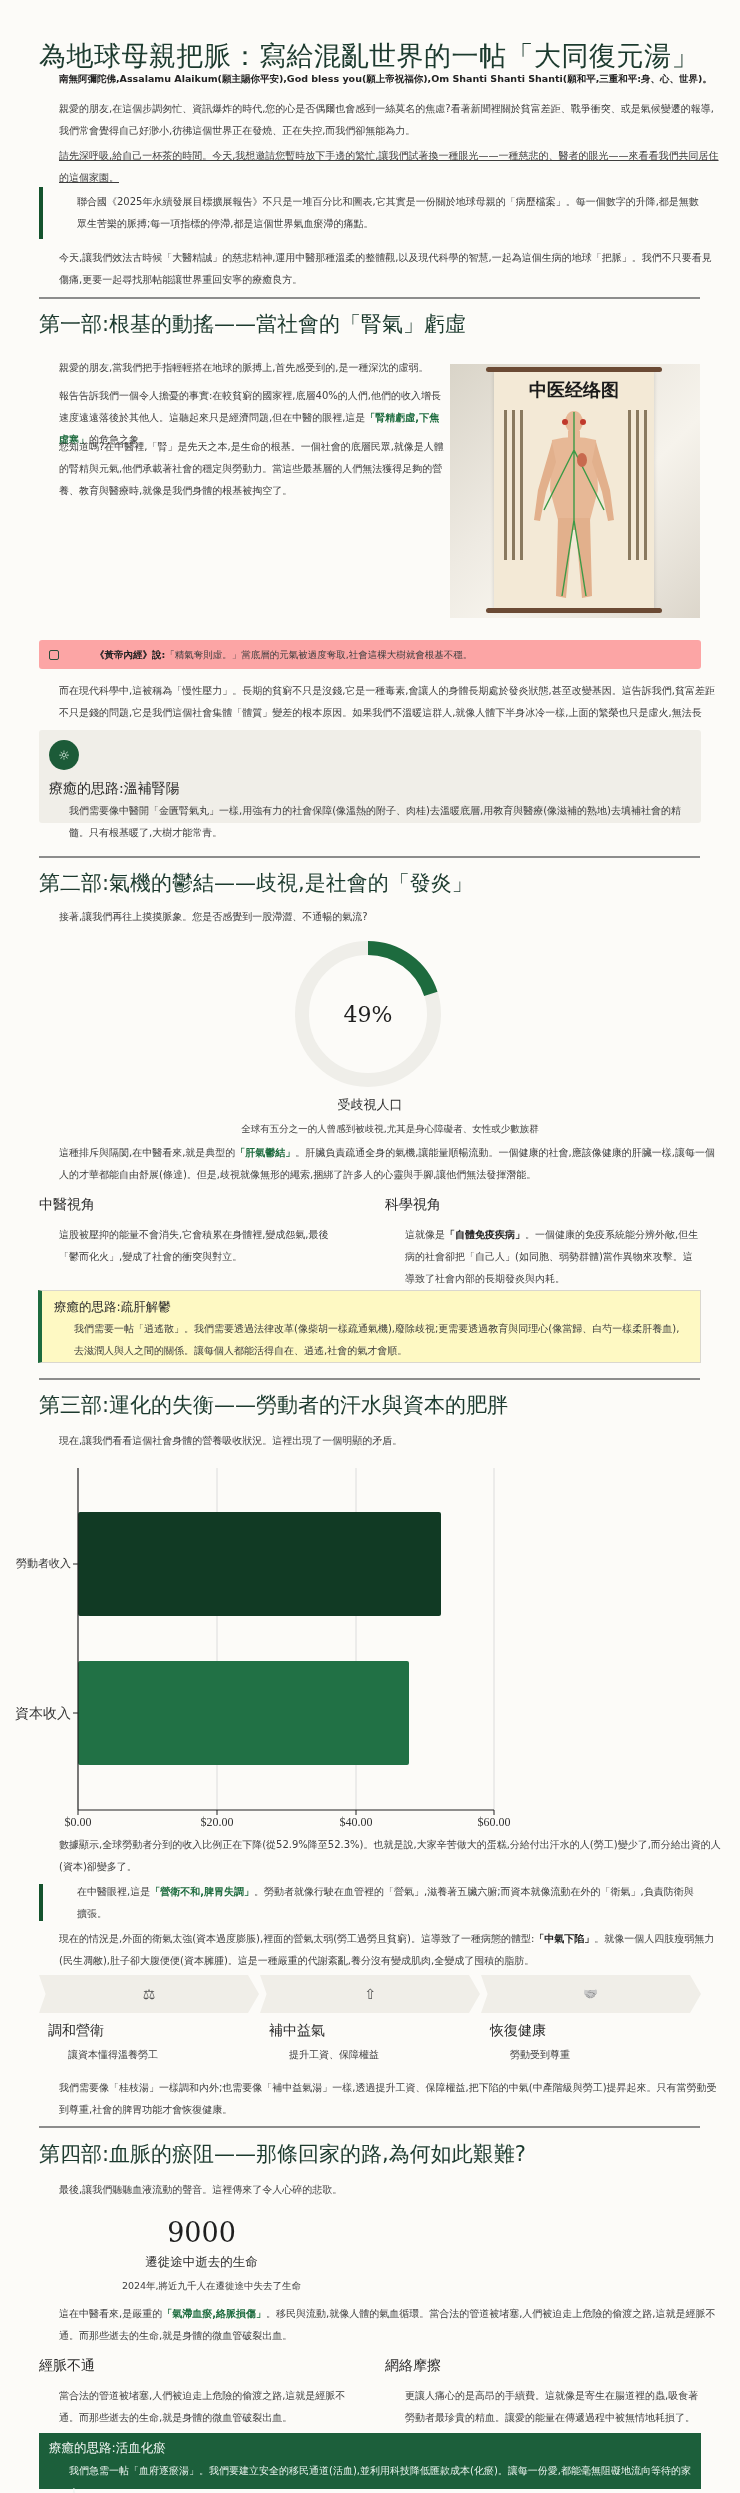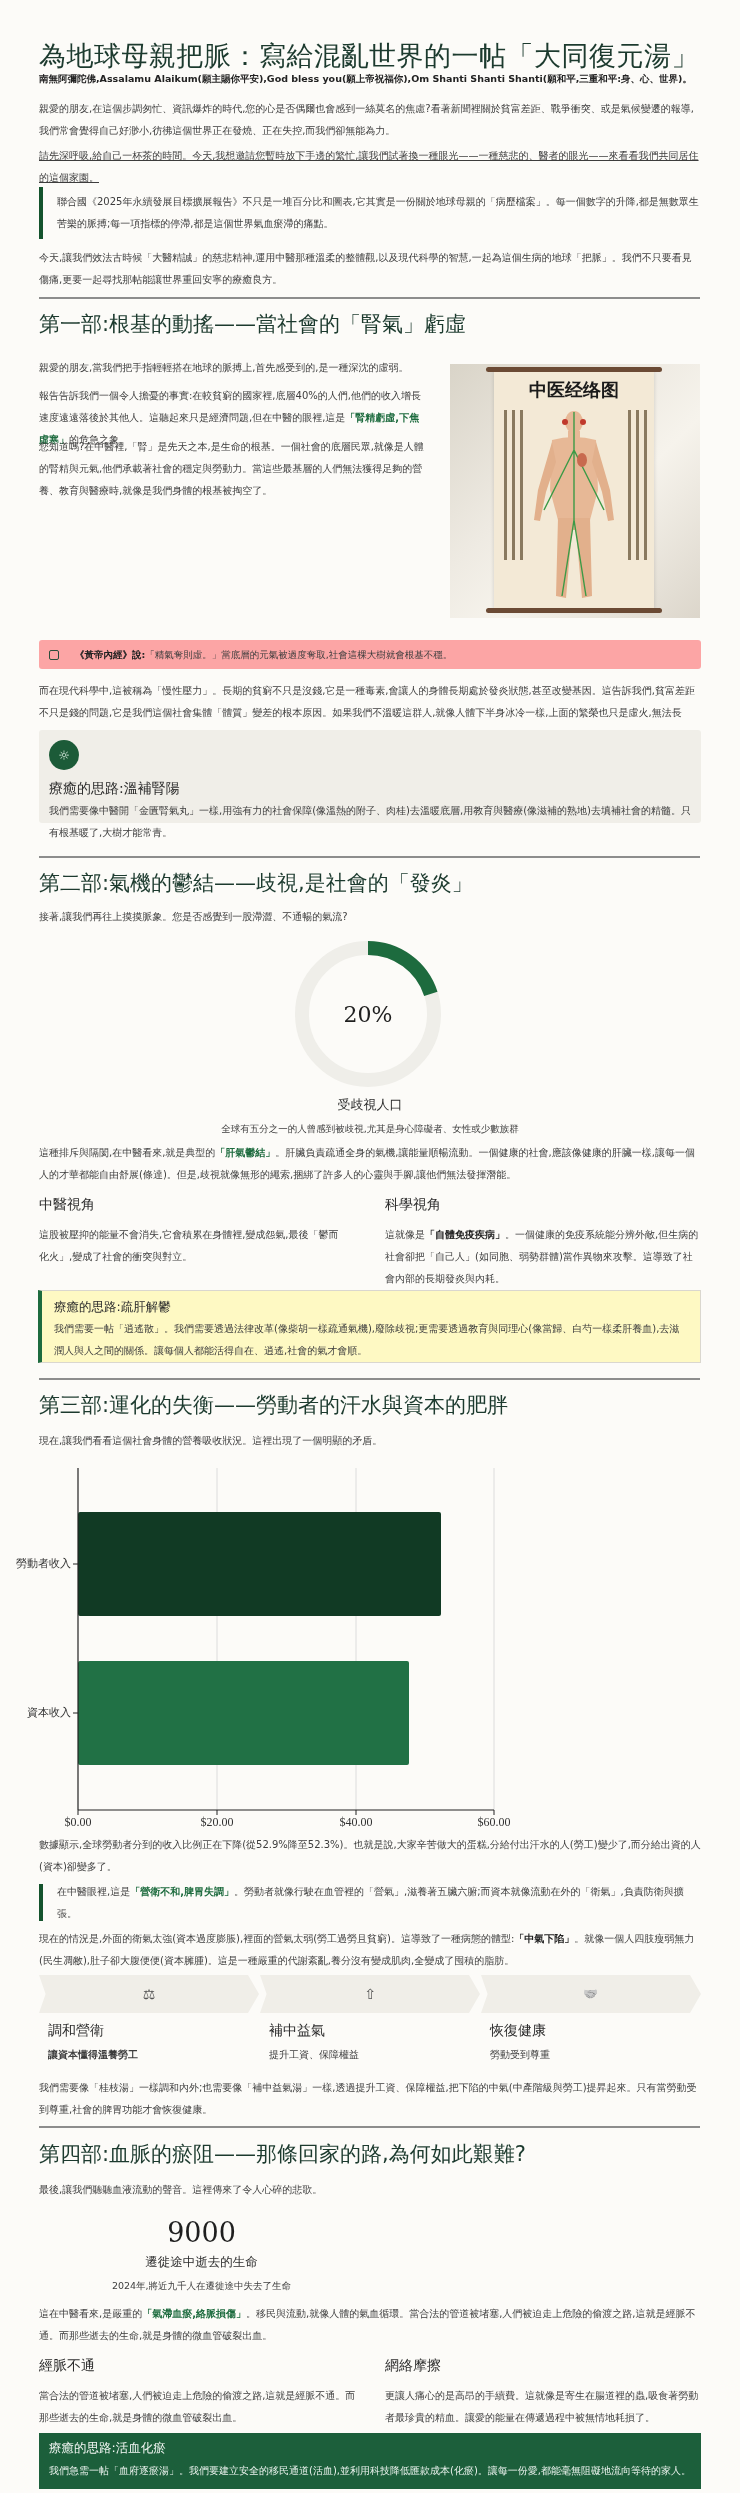--- a/index.html
+++ b/index.html
@@ -4,21 +4,21 @@
 <style>
   * { box-sizing: border-box; margin: 0; padding: 0; }
   html, body { background: #fcfbf8; }
   body {
     width: 740px; height: 2493px; overflow: hidden;
     font-family: "DejaVu Sans", "Liberation Sans", sans-serif;
     color: #3a3a3a;
   }
   .page { position: relative; width: 740px; height: 2493px; padding: 0 39px; }
   .abs { position: absolute; }
-  .p { font-size: 10px; line-height: 22px; color: #3d3d3d; }
+  .p { font-size: 10px; line-height: 22px; color: #3d3d3d; margin-left: 20px; }
   .title { font-size: 27px; color: #1c3a2e; letter-spacing: 0.5px; font-weight: normal; }
   .h2 { font-size: 21px; color: #1c3a2e; font-weight: normal; }
   .h3 { font-size: 14px; color: #2c2c2c; font-weight: normal; }
   .divider { height: 2px; background: #8d8d8d; left: 39px; width: 661px; }
   .hl { color: #1d6b3e; font-weight: bold; }
   .b { font-weight: bold; color: #222; }
   .quote { border-left: 4px solid #14532d; padding-left: 14px; }
   .tip-green { background: #fca5a5; border-radius: 3px; display: flex; align-items: center; padding: 0 10px; }
   .note-icon { width: 10px; height: 10px; border: 1.5px solid #2b4d3b; border-radius: 2px; margin-right: 16px; flex-shrink: 0; }
   .box-gray { background: #f0eee8; border-radius: 3px; }
@@ -103,21 +103,21 @@
   <div class="abs divider" style="top:856px;"></div>
 
   <h2 class="abs h2" style="top:869px; left:39px;">第二部:氣機的鬱結——歧視,是社會的「發炎」</h2>
   <p class="abs p" style="top:906px; left:39px; width:662px;">接著,讓我們再往上摸摸脈象。您是否感覺到一股滯澀、不通暢的氣流?</p>
 
   <div class="abs" style="top:940px; left:294px; width:148px; height:148px;">
     <svg width="148" height="148" viewBox="0 0 148 148">
       <circle cx="74" cy="74" r="66" fill="none" stroke="#efeee9" stroke-width="14"></circle>
       <circle cx="74" cy="74" r="66" fill="none" stroke="#1d6b3e" stroke-width="14" stroke-dasharray="82.94 414.69" transform="rotate(-90 74 74)"></circle>
     </svg>
-    <div class="serif abs" style="top:62px; left:0; width:148px; text-align:center; font-size:22px; color:#1f1f1f;">20%</div>
+    <div class="serif abs" style="top:62px; left:0; width:148px; text-align:center; font-size:22px; color:#1f1f1f;">49%</div>
   </div>
 
   <div class="abs center h3" style="top:1096px; left:39px; width:662px; font-size:13px;">受歧視人口</div>
   <div class="abs center p" style="top:1118px; left:39px; width:662px; font-size:9.5px;">全球有五分之一的人曾感到被歧視,尤其是身心障礙者、女性或少數族群</div>
 
   <p class="abs p" style="top:1142px; left:39px; width:662px;"><span>這種排斥與隔閡,在中醫看來,就是典型的</span><span class="hl">「肝氣鬱結」</span><span>。肝臟負責疏通全身的氣機,讓能量順暢流動。一個健康的社會,應該像健康的肝臟一樣,讓每一個人的才華都能自由舒展(條達)。但是,歧視就像無形的繩索,捆綁了許多人的心靈與手腳,讓他們無法發揮潛能。</span></p>
 
   <div class="abs" style="top:1196px; left:39px; width:305px;">
     <div class="h3">中醫視角</div>
     <p class="p" style="margin-top:10px;">這股被壓抑的能量不會消失,它會積累在身體裡,變成怨氣,最後「鬱而化火」,變成了社會的衝突與對立。</p>
@@ -147,21 +147,21 @@
       <line x1="78" y1="2" x2="78" y2="344" stroke="#222" stroke-width="1.2"></line>
       <line x1="78" y1="344" x2="494" y2="344" stroke="#222" stroke-width="1.2"></line>
       <line x1="73" y1="98" x2="78" y2="98" stroke="#222"></line>
       <line x1="73" y1="247" x2="78" y2="247" stroke="#222"></line>
       <line x1="78" y1="344" x2="78" y2="349" stroke="#222"></line>
       <line x1="217" y1="344" x2="217" y2="349" stroke="#222"></line>
       <line x1="356" y1="344" x2="356" y2="349" stroke="#222"></line>
       <line x1="494" y1="344" x2="494" y2="349" stroke="#222"></line>
     </svg>
     <div class="abs tick" style="top:90px; left:0; width:71px; text-align:right; font-size:11px;">勞動者收入</div>
-    <div class="abs tick" style="top:239px; left:0; width:71px; text-align:right; font-size:11px;">資本收入</div>
+    <div class="abs tick" style="top:239px; left:0; width:71px; text-align:right; font-size:14px;">資本收入</div>
     <div class="abs tick" style="top:349px; left:48px; width:60px; text-align:center;">$0.00</div>
     <div class="abs tick" style="top:349px; left:187px; width:60px; text-align:center;">$20.00</div>
     <div class="abs tick" style="top:349px; left:326px; width:60px; text-align:center;">$40.00</div>
     <div class="abs tick" style="top:349px; left:464px; width:60px; text-align:center;">$60.00</div>
   </div>
 
   <p class="abs p" style="top:1834px; left:39px; width:662px;">數據顯示,全球勞動者分到的收入比例正在下降(從52.9%降至52.3%)。也就是說,大家辛苦做大的蛋糕,分給付出汗水的人(勞工)變少了,而分給出資的人(資本)卻變多了。</p>
 
   <div class="abs quote" style="top:1884px; left:39px; width:662px; height:37px; display:flex; align-items:center;">
     <p class="p"><span>在中醫眼裡,這是</span><span class="hl">「營衛不和,脾胃失調」</span><span>。勞動者就像行駛在血管裡的「營氣」,滋養著五臟六腑;而資本就像流動在外的「衛氣」,負責防衛與擴張。</span></p>
@@ -174,21 +174,21 @@
     </div>
   <div class="abs chev" style="top:1975px; left:260px; width:220px; height:38px;">
       <span>⇧</span>
     </div>
   <div class="abs chev" style="top:1975px; left:481px; width:220px; height:38px;">
       <span style="filter:grayscale(1); font-size:12px;">🤝</span>
     </div>
 
   <div class="abs" style="top:2022px; left:48px; width:200px;">
     <div class="h3">調和營衛</div>
-    <div class="p" style="margin-top:4px;font-weight:bold;">讓資本懂得溫養勞工</div>
+    <div class="p" style="margin-top:4px;">讓資本懂得溫養勞工</div>
   </div>
   <div class="abs" style="top:2022px; left:269px; width:200px;">
     <div class="h3">補中益氣</div>
     <div class="p" style="margin-top:4px;">提升工資、保障權益</div>
   </div>
   <div class="abs" style="top:2022px; left:490px; width:200px;">
     <div class="h3">恢復健康</div>
     <div class="p" style="margin-top:4px;">勞動受到尊重</div>
   </div>
 

